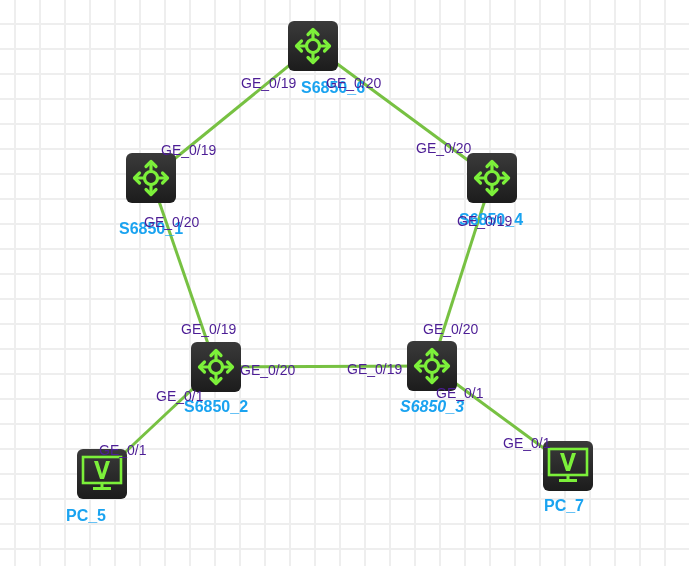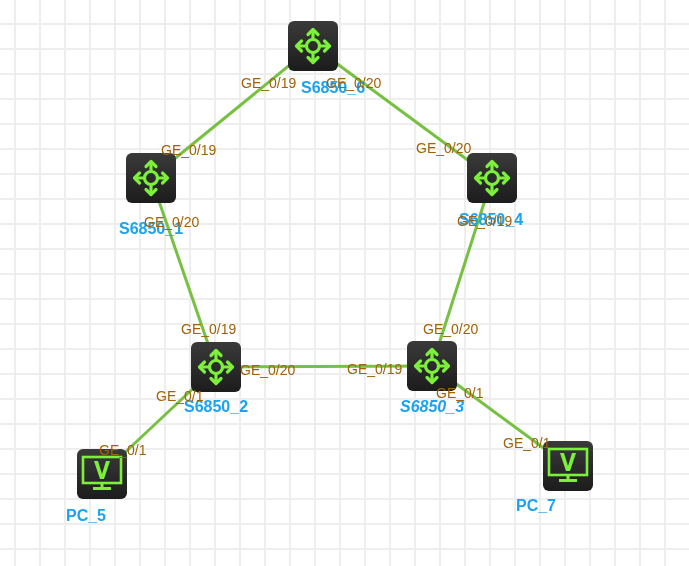--- a/index.html
+++ b/index.html
@@ -19,21 +19,21 @@
     position: absolute; left: 0; top: 0; width: 50px; height: 50px;
     border-radius: 6px;
     background: linear-gradient(to bottom, #3a3a3a 0%, #1c1c1c 100%);
   }
   .icon-box svg { position: absolute; left: 0; top: 0; width: 50px; height: 50px; }
   .dev-label {
     position: absolute; white-space: nowrap; font-weight: bold;
     font-size: 16px; color: #1aa3f0; transform: translateX(-50%);
   }
   .port-label {
-    position: absolute; white-space: nowrap; font-size: 14px; color: #a16207;
+    position: absolute; white-space: nowrap; font-size: 14px; color: #4c1d95;
   }
 </style>
 </head>
 <body>
 
 <svg id="canvas" width="689" height="566">
   <g id="links-layer">
       <line x1="313" y1="46" x2="151" y2="178" stroke="#77c142" stroke-width="3"></line>
       <line x1="313" y1="46" x2="492" y2="178" stroke="#77c142" stroke-width="3"></line>
       <line x1="151" y1="178" x2="216" y2="367" stroke="#77c142" stroke-width="3"></line>
@@ -94,21 +94,21 @@
       </svg>
     </div>
 </div>
 
 <div class="dev-label" style="left:313px;top:79px;margin-left:20px;">S6850_6</div>
 <div class="dev-label" style="left:151px;top:211px;margin-top:9px;">S6850_1</div>
 <div class="dev-label" style="left:491px;top:211px;">S6850_4</div>
 <div class="dev-label" style="left:216px;top:398px;text-align:center;">S6850_2</div>
 <div class="dev-label" style="left:432px;top:398px;font-style:italic;">S6850_3</div>
 <div class="dev-label" style="left:86px;top:507px;">PC_5</div>
-<div class="dev-label" style="left:536px;top:497px;">PC_7</div>
+<div class="dev-label" style="left:564px;top:497px;">PC_7</div>
 
 <div class="port-label" style="left:241px;top:75px;">GE_0/19</div>
 <div class="port-label" style="left:161px;top:142px;">GE_0/19</div>
 <div class="port-label" style="left:326px;top:75px;">GE_0/20</div>
 <div class="port-label" style="left:416px;top:140px;">GE_0/20</div>
 <div class="port-label" style="left:144px;top:214px;">GE_0/20</div>
 <div class="port-label" style="left:181px;top:321px;">GE_0/19</div>
 <div class="port-label" style="left:457px;top:213px;">GE_0/19</div>
 <div class="port-label" style="left:423px;top:321px;">GE_0/20</div>
 <div class="port-label" style="left:240px;top:362px;">GE_0/20</div>

